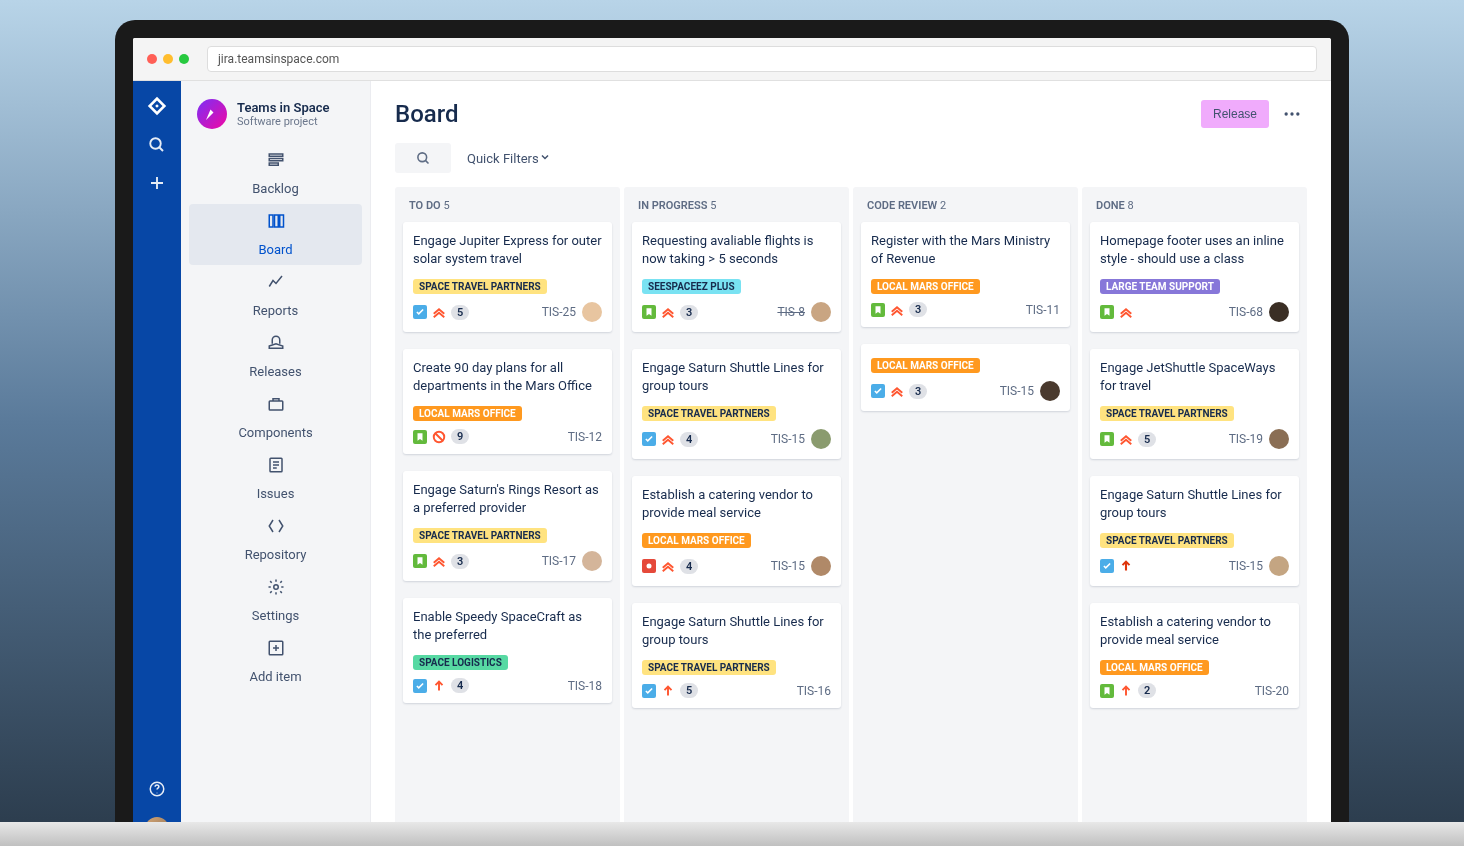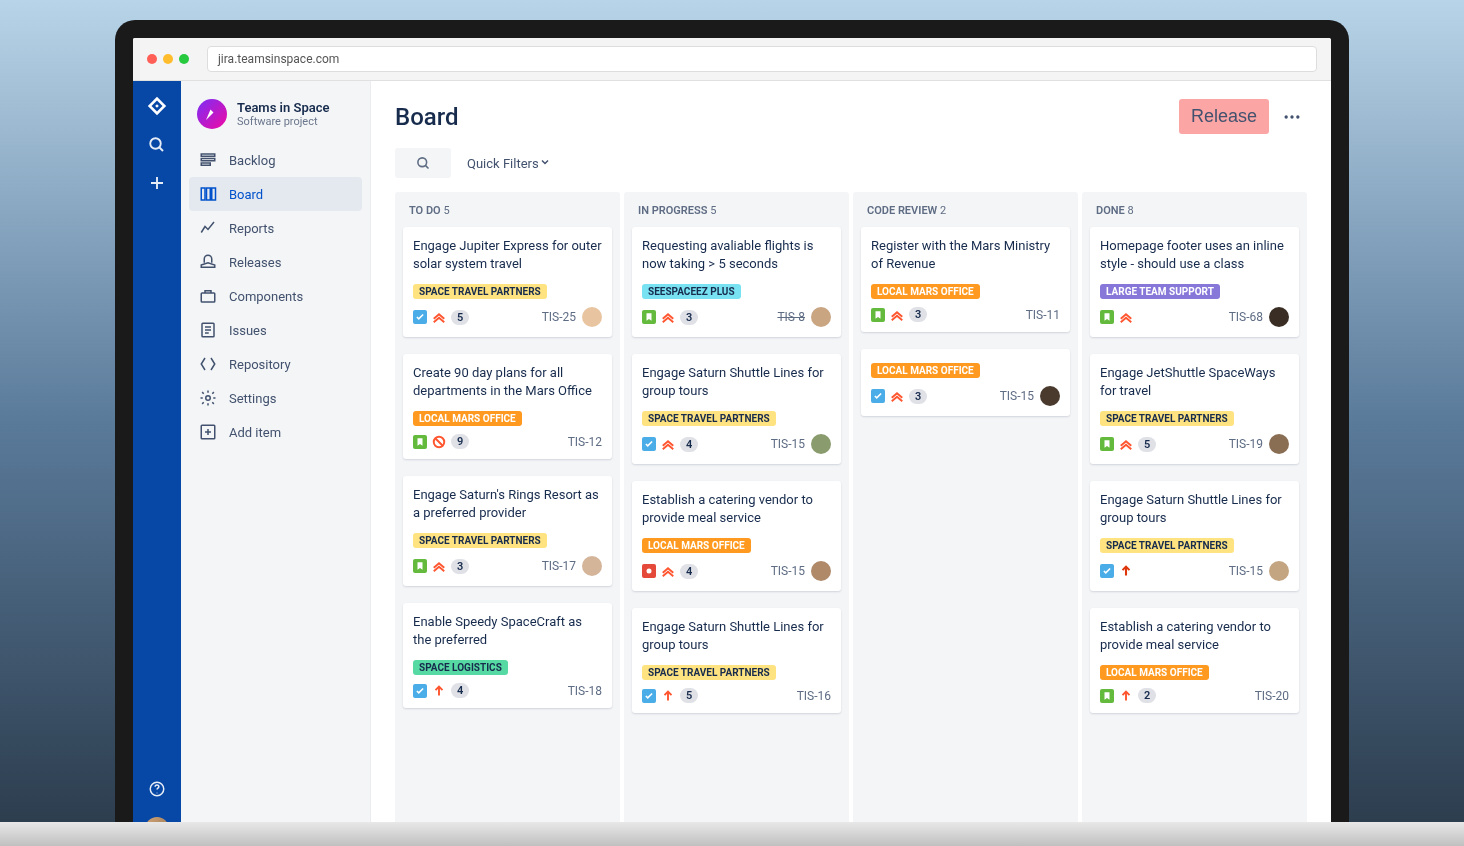--- a/index.html
+++ b/index.html
@@ -22,29 +22,29 @@
 .global-nav .logo { width: 22px; height: 22px; }
 .global-nav .nav-icon { width: 20px; height: 20px; display: flex; align-items: center; justify-content: center; cursor: pointer; opacity: 0.9; }
 .global-nav .spacer { flex: 1; }
 .avatar-sm { width: 24px; height: 24px; border-radius: 50%; background: #ffcba4; }
 
 .sidebar { width: 190px; background: #f4f5f7; padding: 14px 8px; border-right: 1px solid #ebecf0; }
 .project-head { display: flex; align-items: center; gap: 10px; padding: 4px 8px 14px; }
 .project-icon { width: 30px; height: 30px; border-radius: 50%; background: linear-gradient(135deg, #7b2ff7, #f107a3); display: flex; align-items: center; justify-content: center; }
 .project-name { font-size: 13px; font-weight: 600; color: #172b4d; }
 .project-sub { font-size: 11px; color: #6b778c; }
-.side-item { display: flex; align-items: center; gap: 12px; padding: 8px 10px; border-radius: 4px; font-size: 13px; color: #42526e; cursor: pointer; }
+.side-item { display: flex; align-items: center; gap: 12px; padding: 8px 10px; border-radius: 4px; font-size: 13px; color: #42526e; cursor: pointer; flex-direction: column; }
 .side-item.active { background: #e4e8ef; color: #0052cc; }
 .side-ico { width: 18px; height: 18px; display: inline-flex; align-items: center; justify-content: center; }
 
 .main { flex: 1; padding: 18px 24px; overflow: hidden; background: #fff; }
 .head-row { display: flex; align-items: center; justify-content: space-between; margin-bottom: 14px; }
 .page-title { font-size: 24px; font-weight: 500; color: #172b4d; }
 .head-actions { display: flex; align-items: center; gap: 8px; }
-.btn-release { background: #fca5a5; border: none; padding: 7px 12px; border-radius: 3px; font-size: 18px; color: #42526e; cursor: pointer; }
+.btn-release { background: #f0abfc; border: none; padding: 7px 12px; border-radius: 3px; font-size: 12px; color: #42526e; cursor: pointer; }
 .btn-more { width: 30px; height: 30px; display: flex; align-items: center; justify-content: center; cursor: pointer; color: #42526e; }
 
 .filter-row { display: flex; align-items: center; gap: 16px; margin-bottom: 14px; }
 .search-box { width: 56px; height: 30px; background: #f4f5f7; border-radius: 3px; display: flex; align-items: center; justify-content: center; }
 .quick-filters { font-size: 13px; color: #42526e; display: flex; cursor: pointer; }
 
 .board { display: flex; gap: 4px; height: calc(100% - 100px); }
 .col { flex: 1; background: #f4f5f7; border-radius: 3px; padding: 8px; overflow-y: auto; min-width: 0; }
 .col::-webkit-scrollbar { width: 0; }
 .col-head { font-size: 11px; font-weight: 600; color: #5e6c84; text-transform: uppercase; padding: 4px 6px 10px; }

